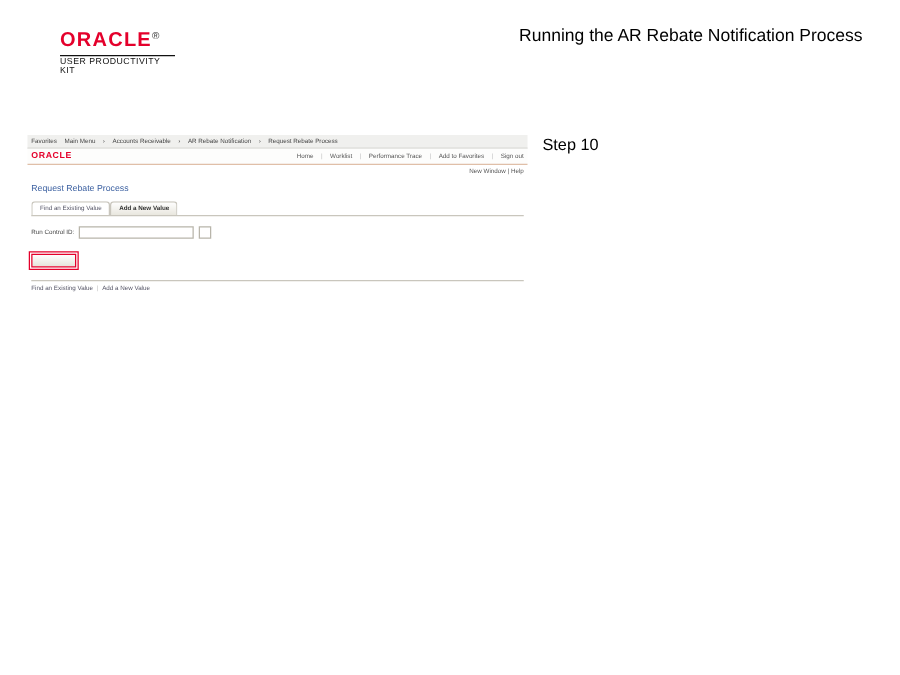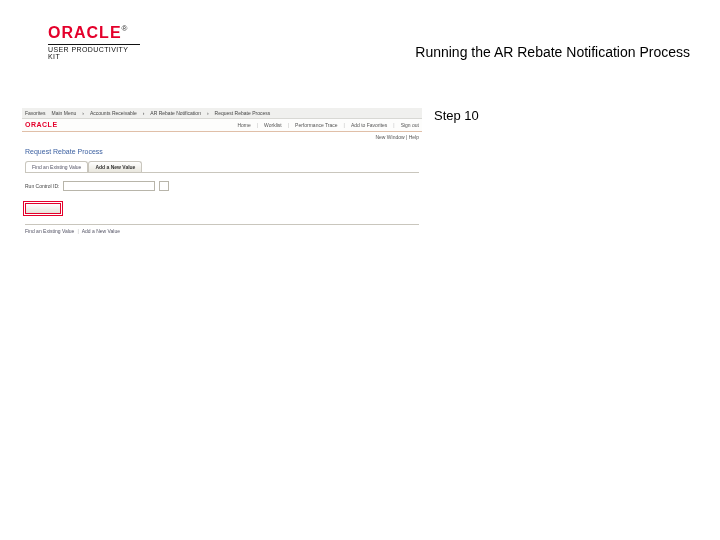--- a/index.html
+++ b/index.html
@@ -40,21 +40,21 @@
     letter-spacing: 0.4px;
     color: #111;
     border-top: 1px solid #111;
     margin-top: 2px;
     padding-top: 1px;
     width: 92px;
   }
   .header-title {
     position: absolute;
     right: 30px;
-    top: 44px;
+    top: 20px;
     font-size: 14px;
     color: #000;
   }
   
   .shot {
     position: absolute;
     left: 22px;
     top: 108px;
     width: 400px;
     height: 140px;

